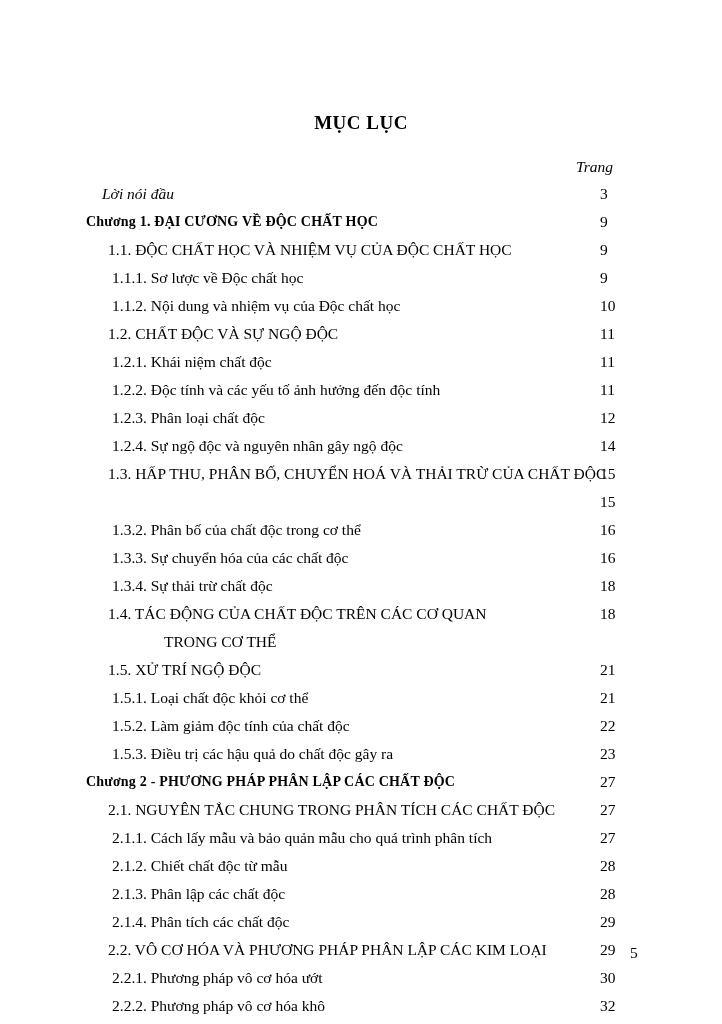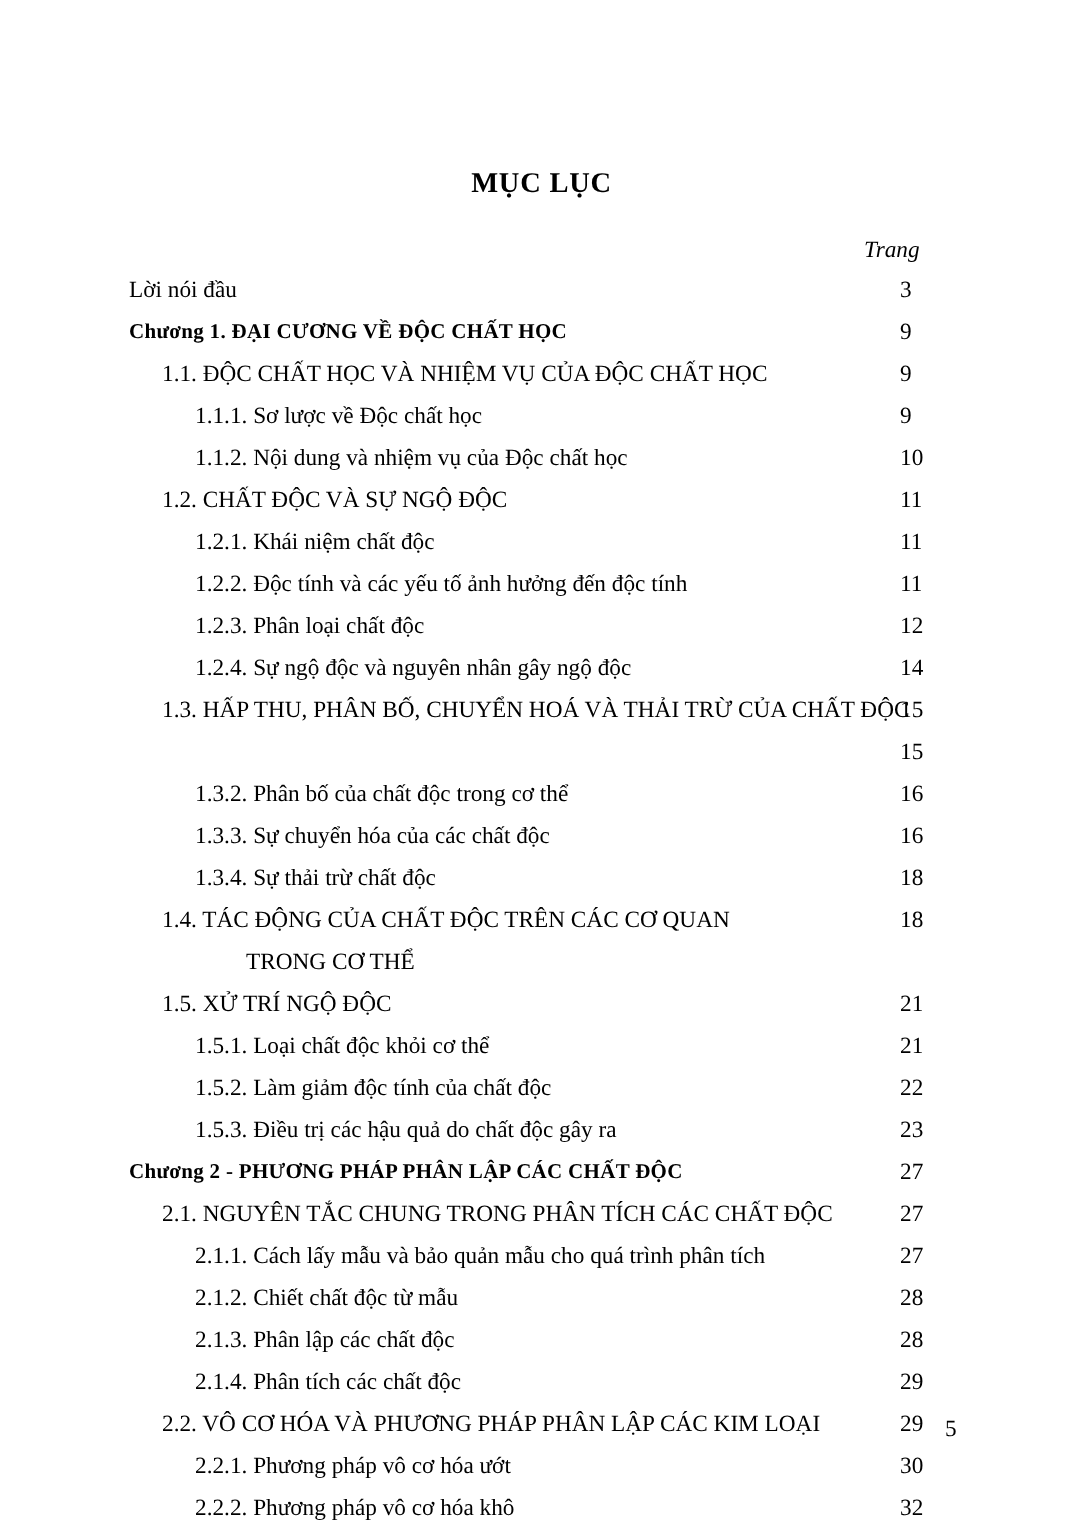--- a/index.html
+++ b/index.html
@@ -62,24 +62,24 @@
     display: block;
   }
   .toc-page {
     position: absolute;
     left: 600px;
     width: 40px;
     text-align: left;
     font-size: 15.5px;
   }
   
-  .lvl-front .toc-label { left: 86px; }
+  .lvl-front .toc-label { left: 102px; font-style: italic; }
   .lvl-chapter .toc-label { left: 86px; font-weight: bold; font-size: 14px; letter-spacing: 0.2px; }
   .lvl-1 .toc-label { left: 108px; }
-  .lvl-2 .toc-label { left: 130px; }
+  .lvl-2 .toc-label { left: 112px; }
   .cont .toc-label { left: 152px; margin-left: 12px; }
   .footer-page {
     position: absolute;
     top: 944px;
     left: 630px;
     font-size: 15.5px;
   }
 </style>
 </head>
 <body>

